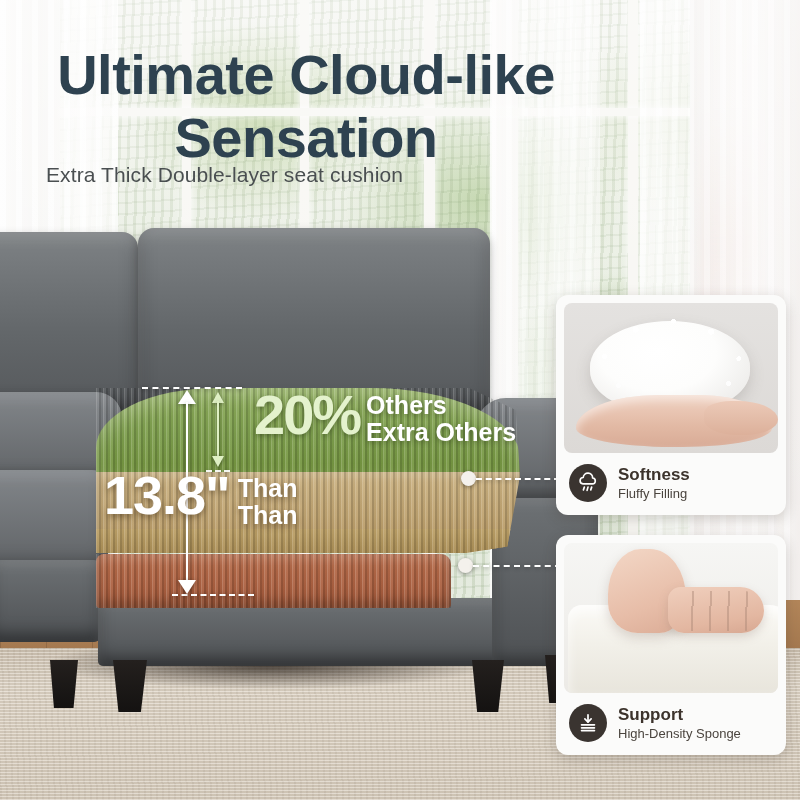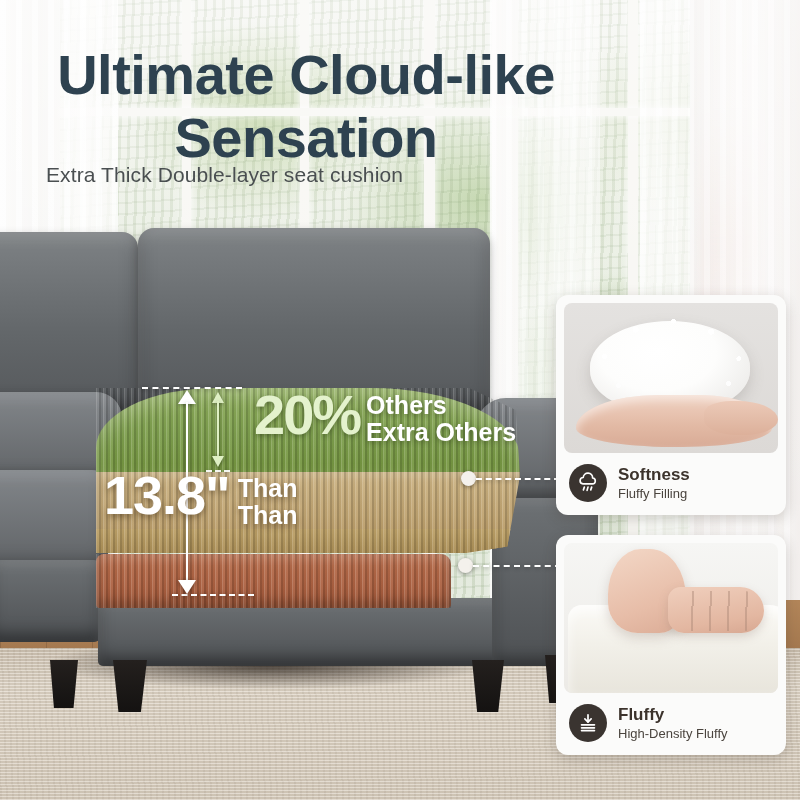--- a/index.html
+++ b/index.html
@@ -417,19 +417,19 @@
       <div class="badge">
         <svg width="22" height="22" viewBox="0 0 24 24" fill="none" stroke="#ffffff" stroke-width="1.9" stroke-linecap="round" stroke-linejoin="round">
           <line x1="12" y1="3" x2="12" y2="10.5"></line>
           <polyline points="8.6,7.6 12,11 15.4,7.6"></polyline>
           <line x1="5" y1="14" x2="19" y2="14"></line>
           <line x1="5" y1="17.2" x2="19" y2="17.2"></line>
           <line x1="5" y1="20.2" x2="19" y2="20.2"></line>
         </svg>
       </div>
       <div>
-        <div class="card-title">Fluffy</div>
-        <div class="card-sub">High-Density Fluffy</div>
+        <div class="card-title">Support</div>
+        <div class="card-sub">High-Density Sponge</div>
       </div>
     </div>
   </div>
 
 </div>
 
 </body></html>

